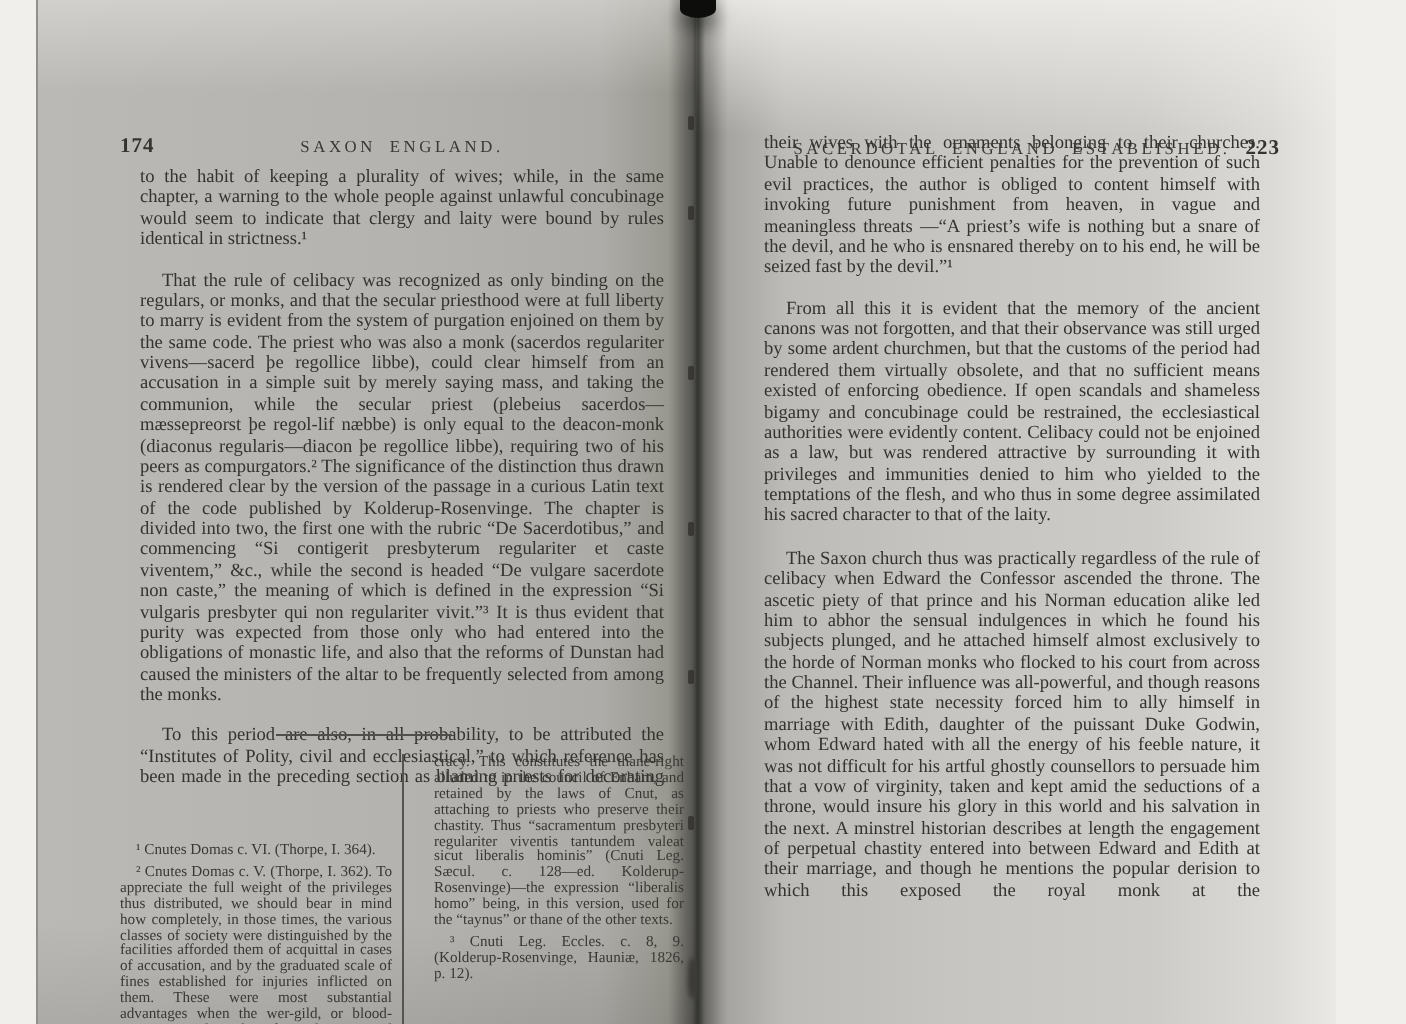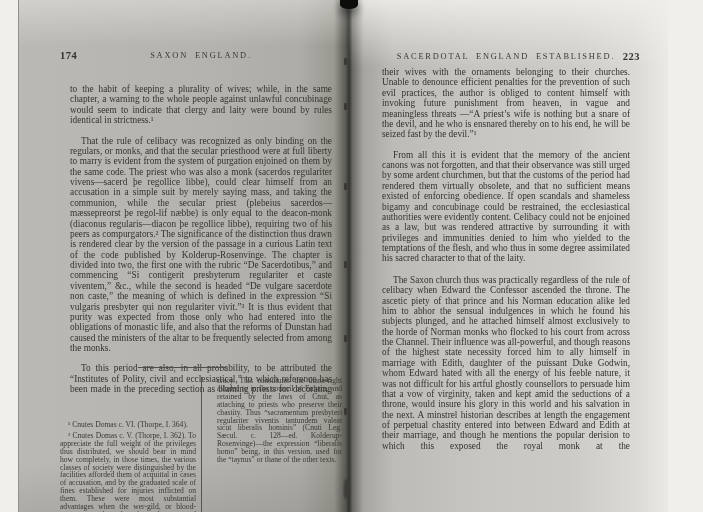--- a/index.html
+++ b/index.html
@@ -17,21 +17,21 @@
       linear-gradient(to right, #757470 0%, #a3a29e 4%, #bcbbb7 14%, #c6c5c1 40%, #cccbc7 70%, #dbdad6 90%, #eae9e5 100%);}
   
   .gutter{position:absolute;left:334px;top:0;width:30px;height:512px;pointer-events:none;
     background:linear-gradient(to right, rgba(0,0,0,0) 0%, rgba(30,30,26,0.42) 40%, rgba(15,15,12,0.66) 50%, rgba(40,40,36,0.30) 62%, rgba(0,0,0,0) 100%);}
   .blob-top{position:absolute;left:340px;top:0;width:18px;height:9px;background:#0d0d0b;
     border-radius:0 0 50% 50%;box-shadow:0 5px 9px rgba(10,10,8,0.55);}
   .blob-bottom{position:absolute;left:344px;top:479px;width:5px;height:20px;background:#3c3b37;
     border-radius:40%;filter:blur(1px);}
   .tick{position:absolute;left:344px;width:3px;height:7px;background:#2f2e2a;opacity:0.75;border-radius:1px;}
   
-  .hdr{position:absolute;height:12px;color:#35342f;}
+  .hdr{position:absolute;height:12px;color:#35342f;margin-top:18px;}
   .hdr-left{left:60px;top:51px;width:282px;}
   .hdr-right{left:372px;top:52px;width:268px;}
   .pnum{position:absolute;top:-1px;font-size:10.5px;font-weight:bold;letter-spacing:0.5px;}
   .pnum-l{left:0;}
   .pnum-r{right:0;}
   .rhead{position:absolute;left:0;right:0;text-align:center;font-size:8.4px;letter-spacing:1.8px;
     word-spacing:3px;color:#3a3934;}
   
   .body{position:absolute;text-align:justify;color:#34332e;font-size:9.3px;line-height:10.38px;}
   .body-left{left:60px;top:74px;width:282px;}
@@ -81,20 +81,21 @@
   </div>
 
   <div class="fnrule"></div>
   <div class="fnotes fn-left">
     <div class="fncol fncol1">
       <p class="fn ind8">¹ Cnutes Domas c. VI. (Thorpe, I. 364).</p>
       <p class="fn ind8 cut">² Cnutes Domas c. V. (Thorpe, I. 362). To appreciate the full weight of the privileges thus distributed, we should bear in mind how completely, in those times, the various classes of society were distinguished by the facilities afforded them of acquittal in cases of accusation, and by the graduated scale of fines established for injuries inflicted on them. These were most substantial advantages when the wer-gild, or blood-money, was the only safeguard guaranteed by law for life and limb, and were most important privileges of the aristo-</p>
     </div>
     <div class="fncol fncol2">
       <p class="fn">cracy. This constitutes the thane-right alluded to in the council of Enham, and retained by the laws of Cnut, as attaching to priests who preserve their chastity. Thus “sacramentum presbyteri regulariter viventis tantundem valeat sicut liberalis hominis” (Cnuti Leg. Sæcul. c. 128—ed. Kolderup-Rosenvinge)—the expression “liberalis homo” being, in this version, used for the “taynus” or thane of the other texts.</p>
+      <p class="fn ind8">³ Cnuti Leg. Eccles. c. 8, 9. (Kolderup-Rosenvinge, Hauniæ, 1826, p. 12).</p>
     </div>
   </div>
 
   <div class="hdr hdr-right">
     <span class="rhead">SACERDOTAL ENGLAND ESTABLISHED.</span>
     <span class="pnum pnum-r">223</span>
   </div>
 
   <div class="body body-right">
     <p class="para">their wives with the ornaments belonging to their churches. Unable to denounce efficient penalties for the prevention of such evil practices, the author is obliged to content himself with invoking future punishment from heaven, in vague and meaningless threats —“A priest’s wife is nothing but a snare of the devil, and he who is ensnared thereby on to his end, he will be seized fast by the devil.”¹</p>

